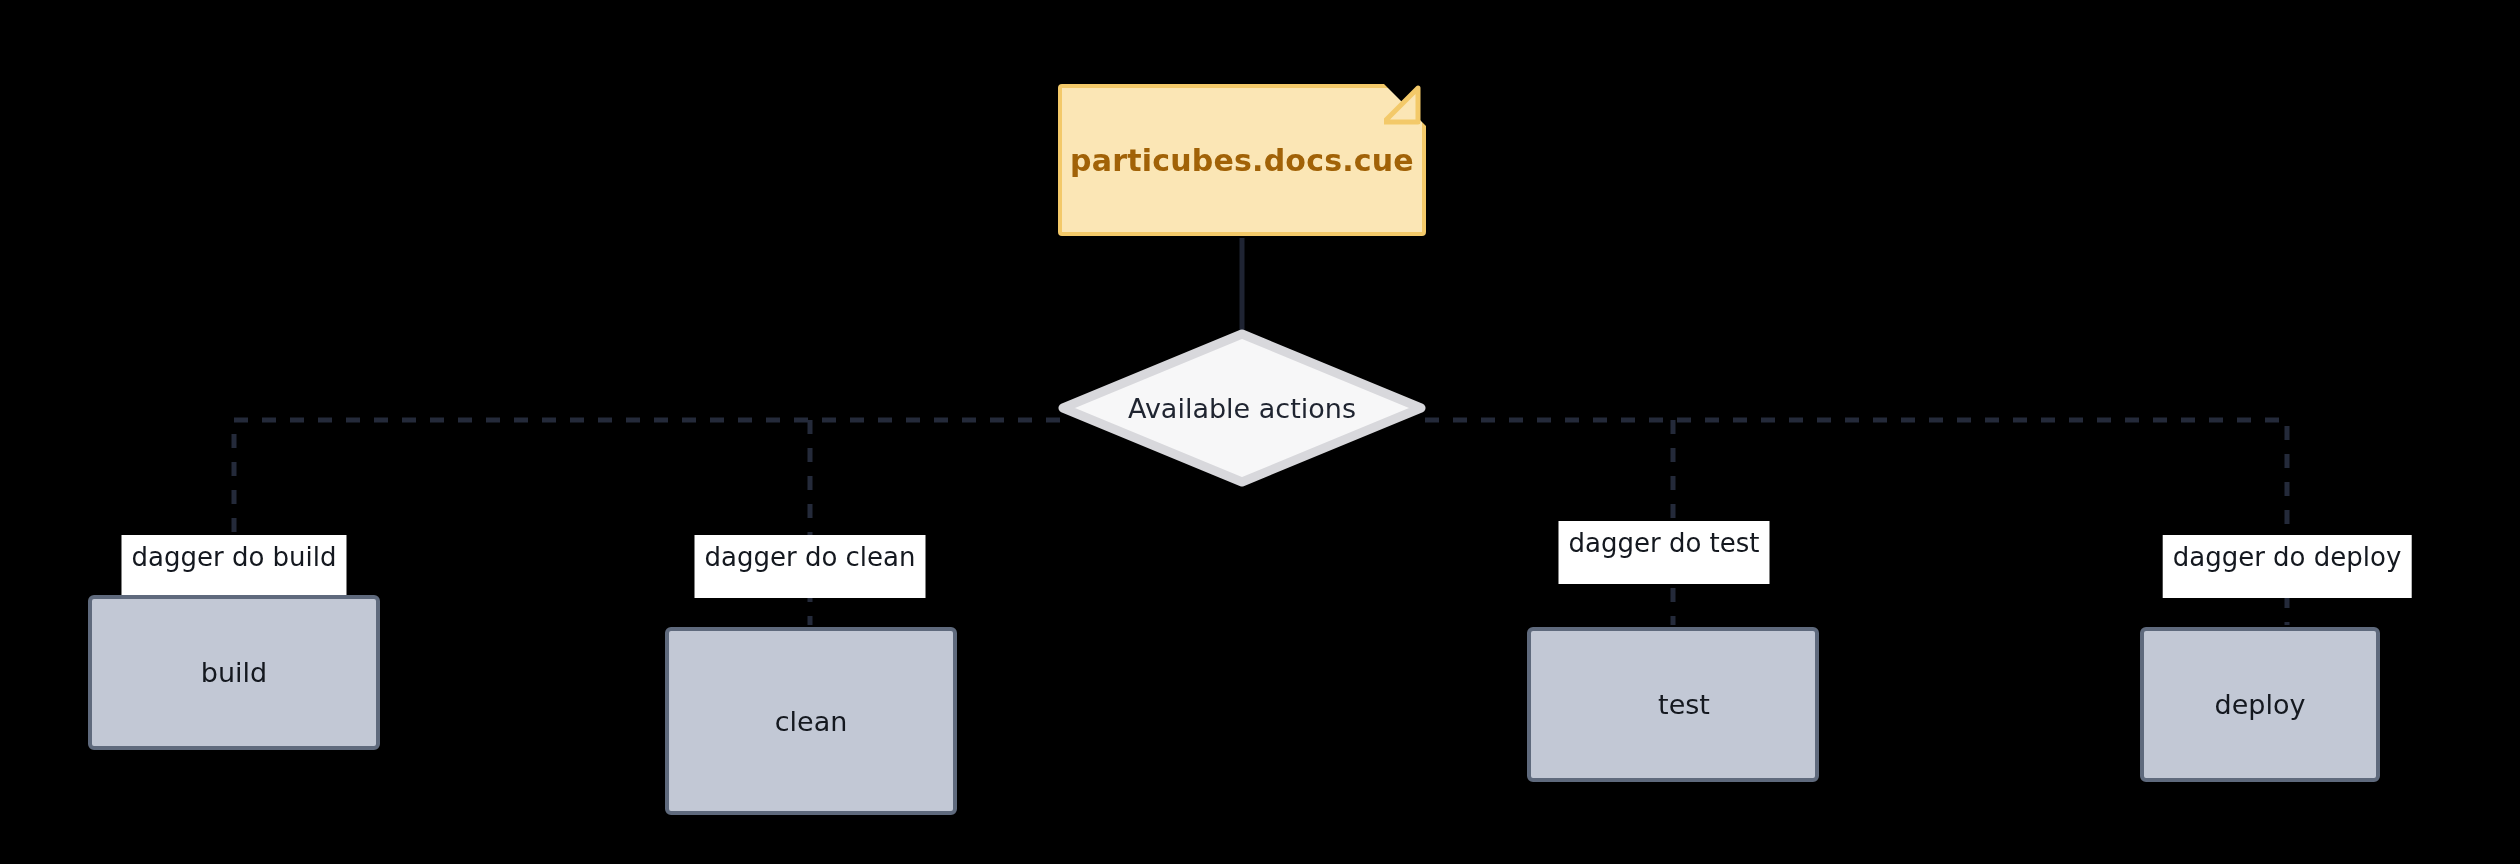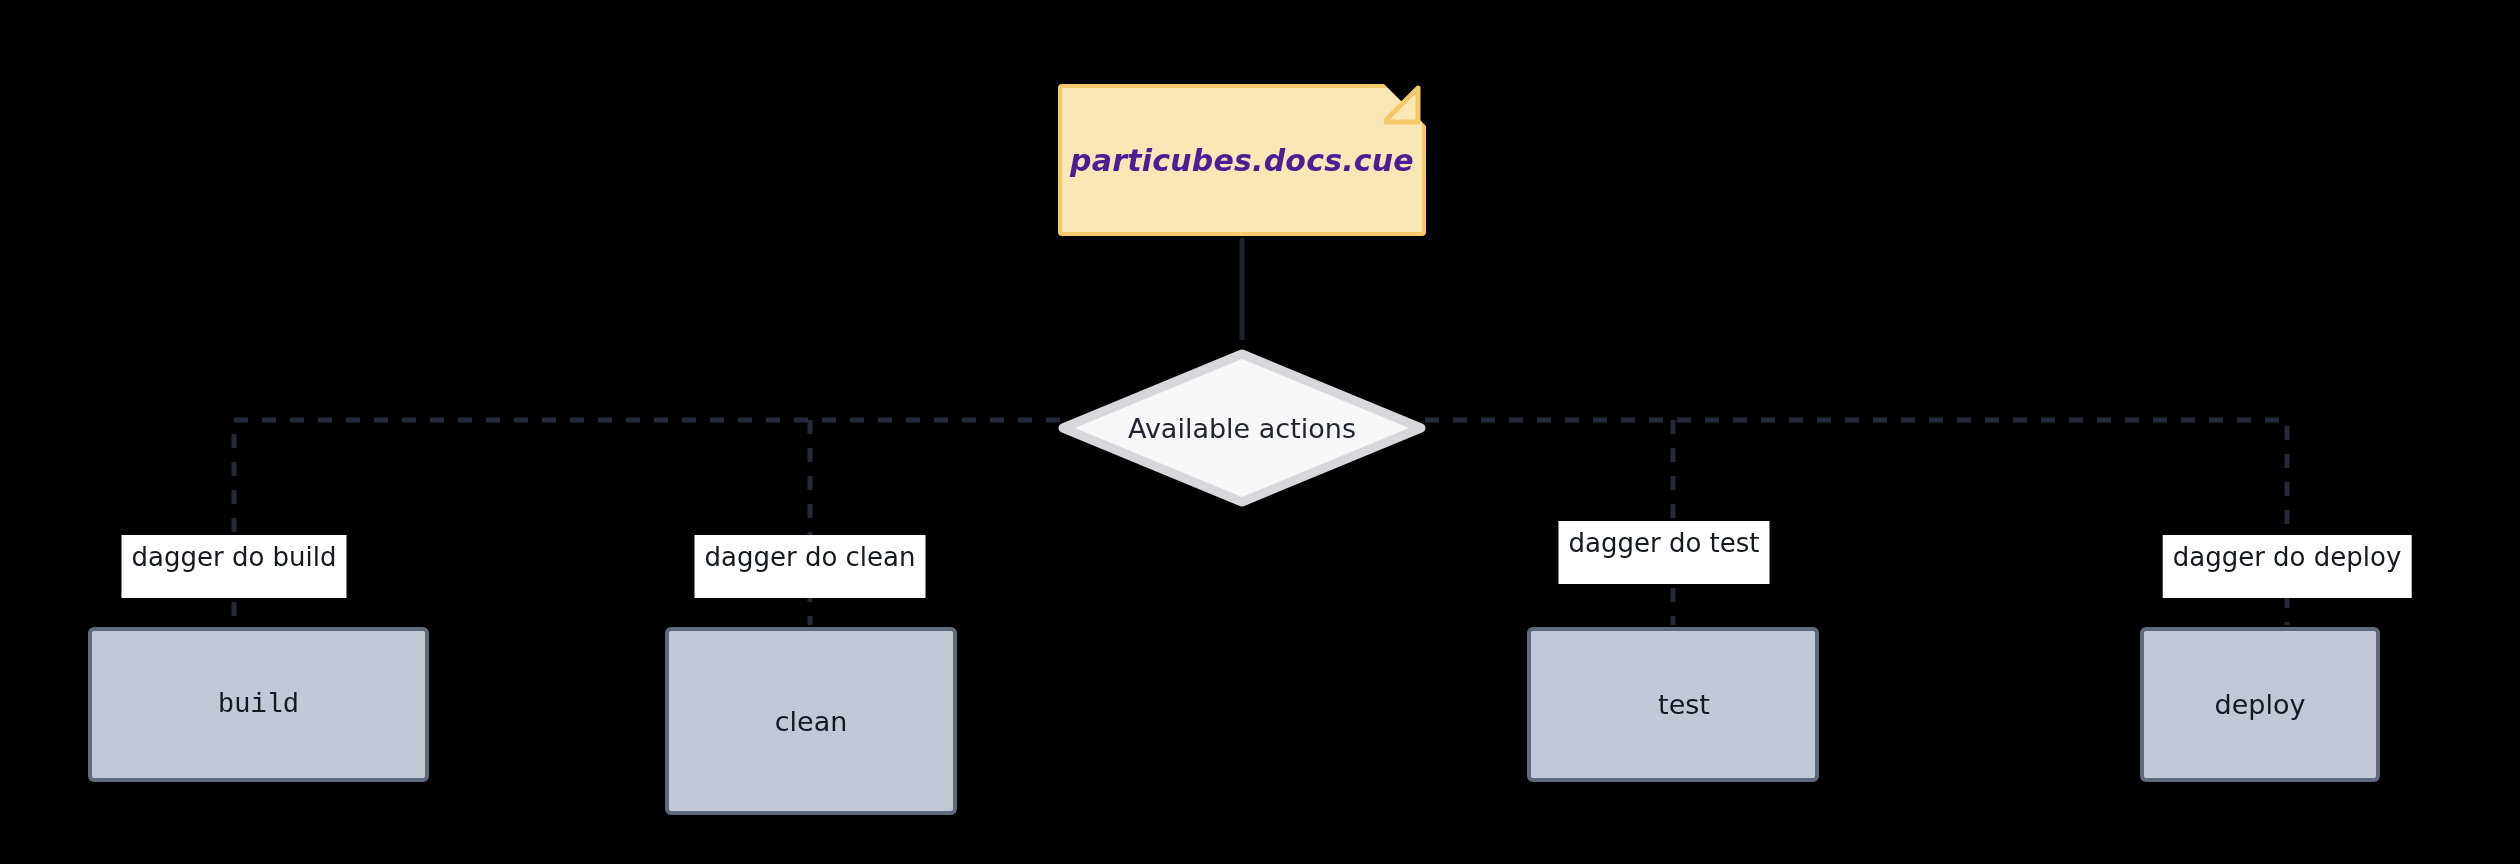--- a/index.html
+++ b/index.html
@@ -31,24 +31,23 @@
     position: absolute;
     box-sizing: border-box;
     background: #fbe6b5;
     border: 4px solid #f3c969;
     border-radius: 4px;
     display: flex;
     align-items: center;
     justify-content: center;
   }
   .note-label {
-    font-style: italic;
     font-weight: bold;
     font-size: 30px;
-    color: #4c1d95;
+    color: #a16207;
     letter-spacing: 0.2px;
     white-space: nowrap;
   }
   .note-fold {
     position: absolute;
     right: -4px;
     top: -4px;
     width: 42px;
     height: 42px;
   }
@@ -120,21 +119,21 @@
   </svg>
 
   <div class="note" style="left:1058px; top:84px; width:368px; height:152px;">
     <span class="note-label">particubes.docs.cue</span>
     <svg class="note-fold" viewBox="0 0 42 42">
       <polygon points="0,0 42,0 42,42" fill="#000000"></polygon>
       <polygon points="4,4 38,38 4,38" fill="#fbe6b5" stroke="#f3c969" stroke-width="5" stroke-linejoin="round" transform="translate(38 0) scale(-1 1)"></polygon>
     </svg>
   </div>
 
-  <div class="diamond-wrap" style="left:1057px; top:348px; width:370px; height:160px;">
+  <div class="diamond-wrap" style="left:1057px; top:328px; width:370px; height:160px;">
     <svg viewBox="0 0 370 160" width="370" height="160">
       <polygon points="185,6 364,80 185,154 6,80" fill="#f7f7f8" stroke="#d8d8dc" stroke-width="9" stroke-linejoin="round"></polygon>
     </svg>
     <span class="diamond-label">Available actions</span>
   </div>
 
   <div class="edge-label" style="left:234px; top:535px;">
     <span>dagger do build</span>
   </div>
 
@@ -143,21 +142,21 @@
   </div>
 
   <div class="edge-label" style="left:1664px; top:521px;">
     <span>dagger do test</span>
   </div>
 
   <div class="edge-label" style="left:2287px; top:535px;">
     <span>dagger do deploy</span>
   </div>
 
-  <div class="node" style="left:88px; top:627px; width:341px; height:155px;font-family:Liberation Mono, monospace;">
+  <div class="node" style="left:88px; top:595px; width:292px; height:155px;">
     <span class="node-label">build</span>
   </div>
 
   <div class="node" style="left:665px; top:627px; width:292px; height:188px;">
     <span class="node-label">clean</span>
   </div>
 
   <div class="node" style="left:1527px; top:627px; width:292px; height:155px;padding-left:22px;">
     <span class="node-label">test</span>
   </div>

